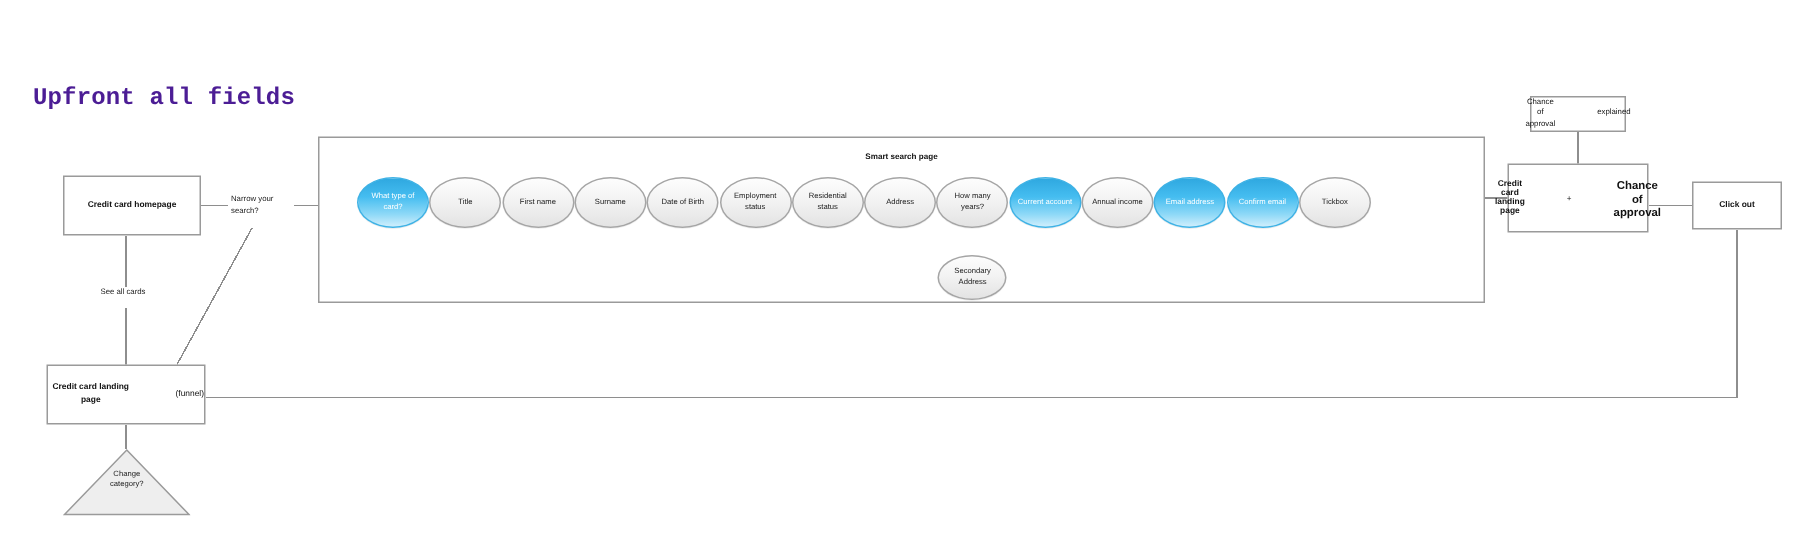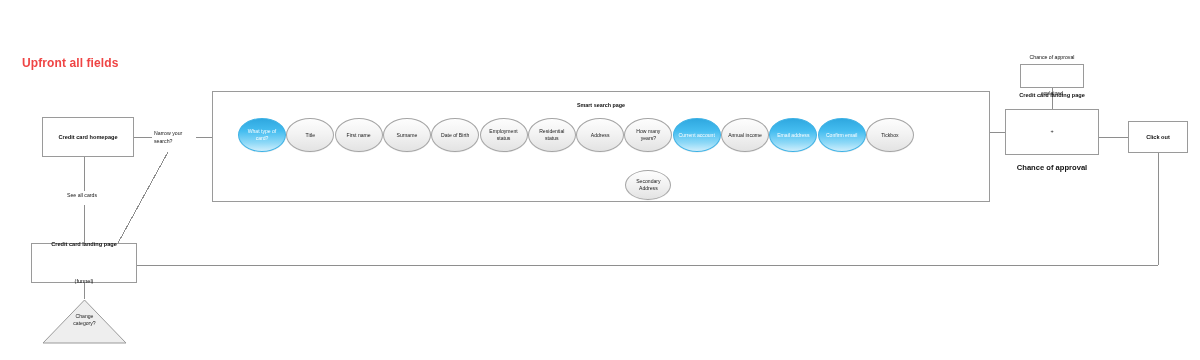--- a/index.html
+++ b/index.html
@@ -21,35 +21,36 @@
     width: 1200px;
     height: 360px;
     pointer-events: none;
   }
 
   
   .page-title {
     position: absolute;
     left: 22px;
     top: 56px;
-    font-size: 12px;
+    font-size: 16px;
     font-weight: bold;
-    color: #ef4444;
+    color: #4c1d95;
     letter-spacing: 0.1px;
     white-space: nowrap;
+    font-family: Liberation Mono, monospace;
   }
 
   
   .rect {
     position: absolute;
     box-sizing: border-box;
     border: 1px solid #9a9a9a;
     background: #ffffff;
     display: flex;
-    flex-direction: column;
+    flex-direction: row;
     align-items: center;
     justify-content: center;
     text-align: center;
     color: #111111;
     z-index: 3;
     gap: 28px;
   }
   .rect .ln1 { font-weight: bold; }
   .rect .ln-reg { font-weight: normal; }
 

